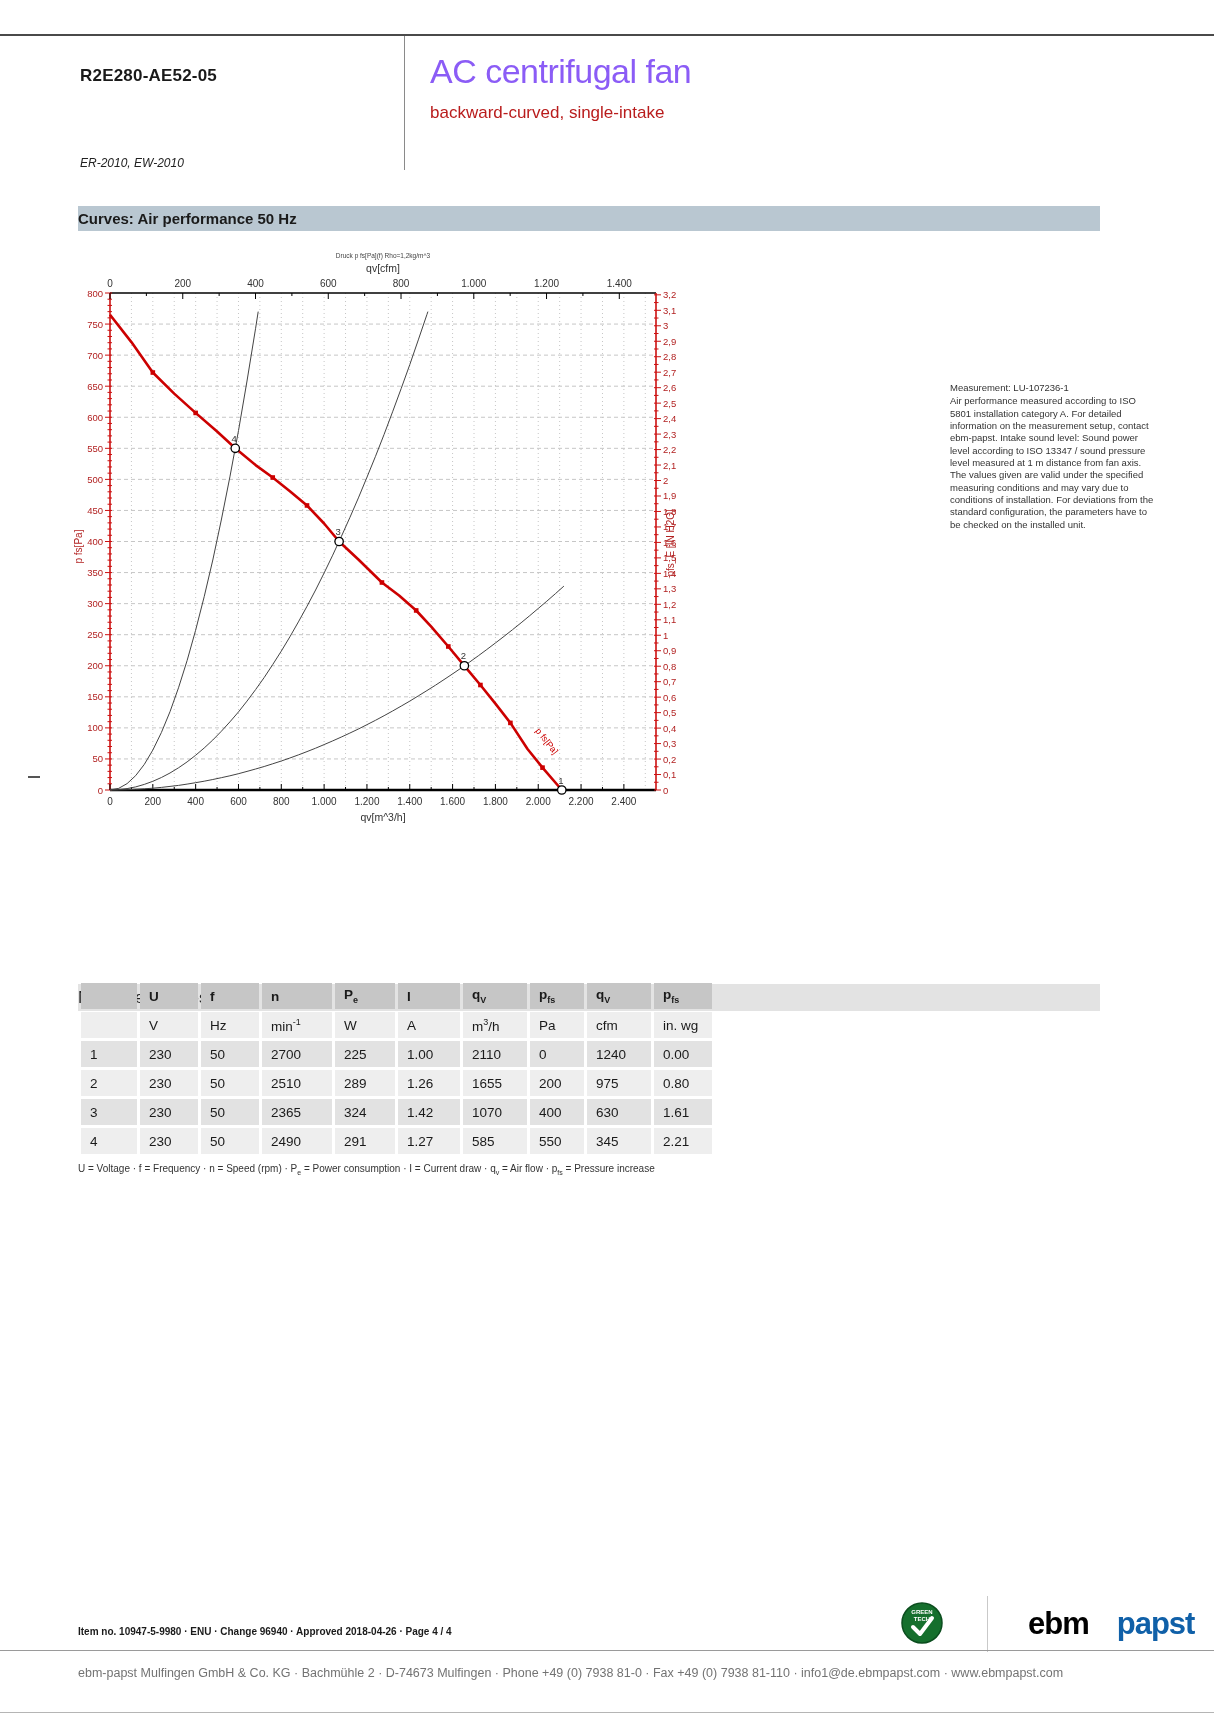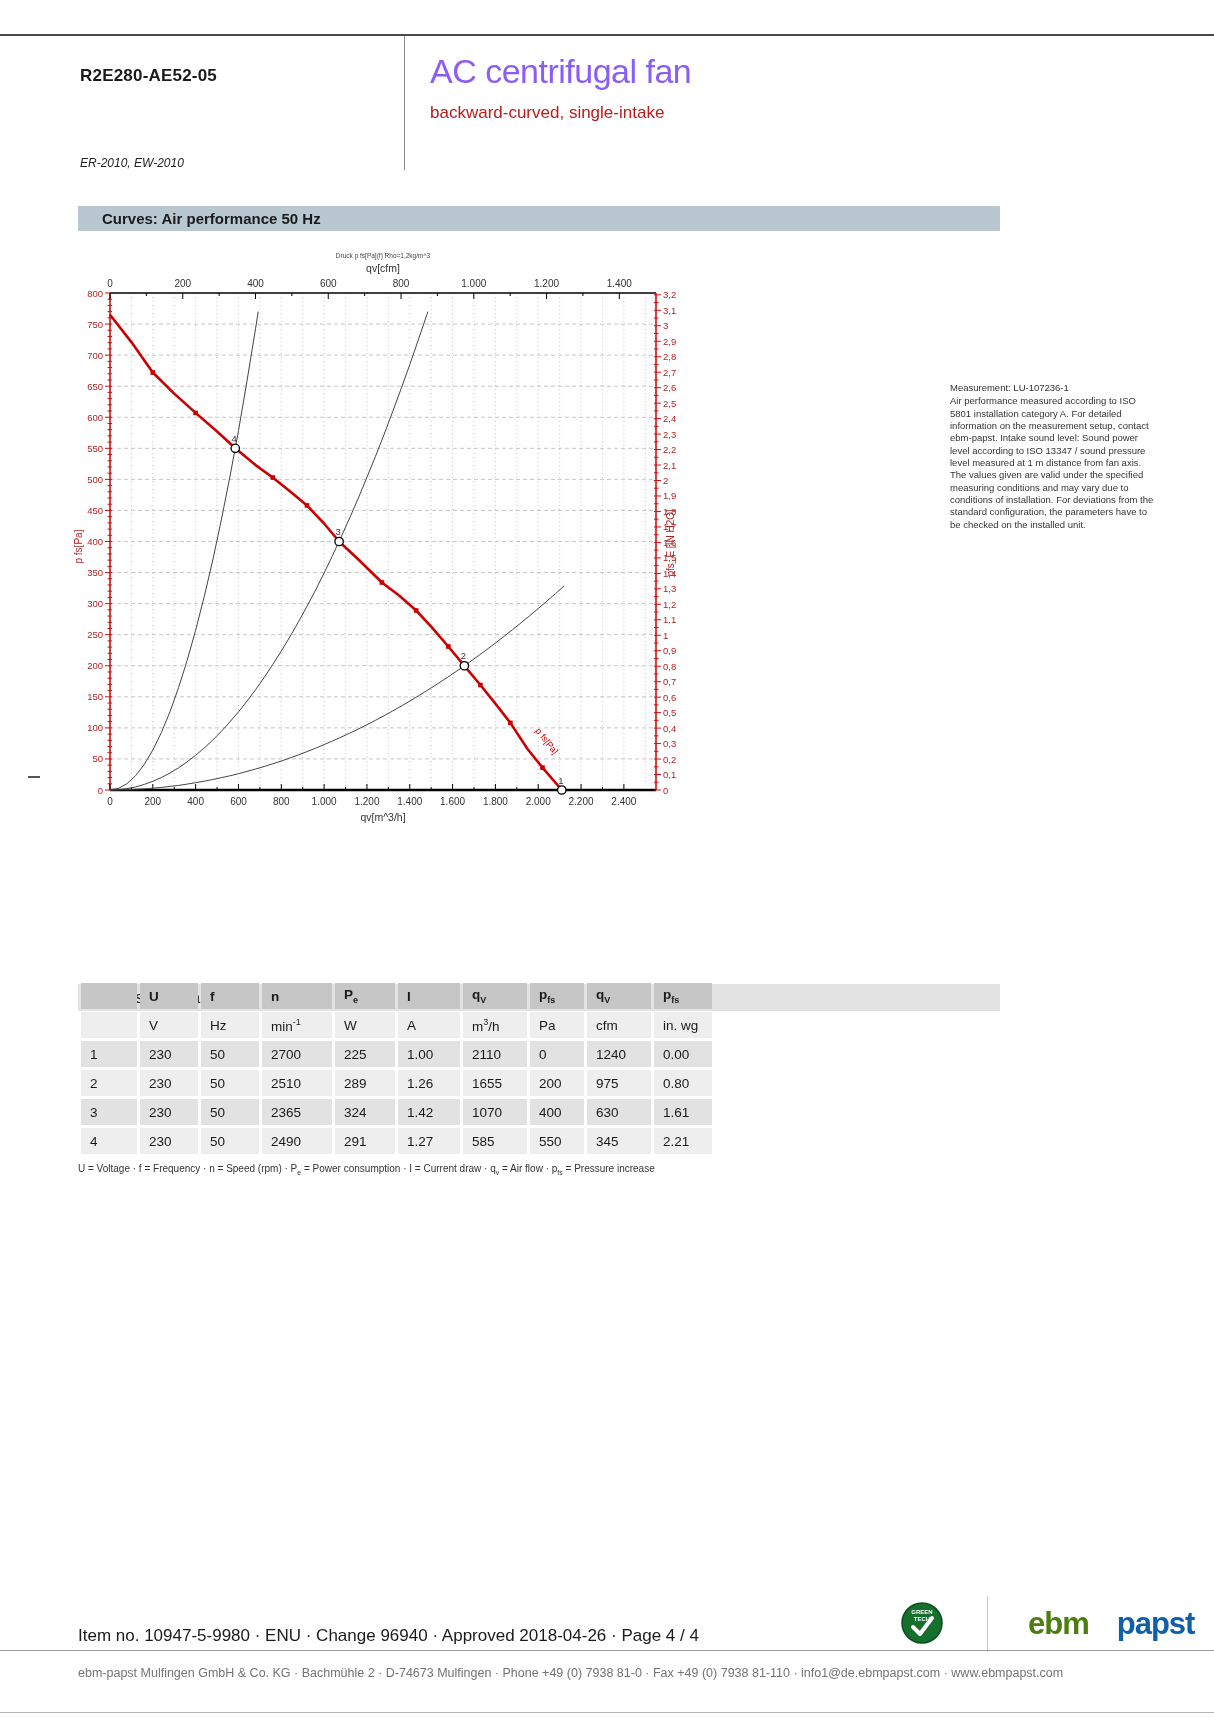--- a/index.html
+++ b/index.html
@@ -5,45 +5,45 @@
   html,body{margin:0;padding:0;background:#e9e9e9;}
   .page{position:relative;width:1214px;height:1718px;background:#ffffff;margin:0 auto;
         font-family:"Liberation Sans",sans-serif;color:#1a1a1a;overflow:hidden;}
   .abs{position:absolute;}
   .rule{position:absolute;background:#4a4a4a;}
   .part-number{left:80px;top:66px;font-size:17px;font-weight:bold;letter-spacing:.2px;}
   .vdivider{left:404px;top:36px;width:1px;height:134px;background:#8a8a8a;}
   .doc-title{left:430px;top:52px;font-size:34px;font-weight:400;letter-spacing:-.5px;color:#8b5cf6;}
   .doc-subtitle{left:430px;top:103px;font-size:17px;color:#b91c1c;}
   .models{left:80px;top:156px;font-size:12px;color:#222;font-style:italic;}
-  .section-bar{left:78px;width:922px;height:25px;line-height:25px;padding-left:24px;box-sizing:border-box;
+  .section-bar{left:78px;width:1022px;height:25px;line-height:25px;padding-left:0;box-sizing:border-box;
                font-size:15px;font-weight:bold;color:#1a1a1a;}
   .bar-blue{top:206px;background:#b9c7d1;}
   .bar-gray{top:938px;background:#e3e3e3;font-size:17px;font-weight:400;height:27px;line-height:27px;color:#222;margin-top:46px;}
   .chart-wrap{left:70px;top:245px;width:610px;height:612px;}
   .note{left:950px;top:382px;width:208px;font-size:9.5px;line-height:1.3;color:#333;}
   .note .m{margin-bottom:1px;}
   .margin-dash{left:28px;top:776px;width:12px;height:2px;background:#555;}
   .mv-table{position:absolute;left:78px;top:980px;border-collapse:separate;border-spacing:3px;}
   .mv-table th,.mv-table td{font-size:13.5px;font-weight:400;text-align:left;padding:3px 4px 3px 9px;height:20px;
                             white-space:nowrap;color:#1a1a1a;}
   .mv-table thead th{background:#c6c6c6;font-weight:bold;}
   .mv-table tr.units td{background:#d2d2d2;}
   .mv-table tbody tr:nth-child(odd) td{background:#eeeeee;}
   .mv-table tbody tr:nth-child(even) td{background:#e2e2e2;}
   .mv-table sub{font-size:9px;}
   .mv-table sup{font-size:9px;}
   .footnote{left:78px;top:1163px;font-size:10px;color:#333;}
   .footnote sub{font-size:7px;}
-  .item-line{left:78px;top:1626px;font-size:17px;color:#1a1a1a;}
+  .item-line{left:78px;top:1626px;font-size:10px;color:#1a1a1a;font-weight:bold;}
   .contact-line{left:78px;top:1666px;font-size:12.5px;color:#737373;}
   .logo-divider{left:987px;top:1596px;width:1px;height:56px;background:#c9c9c9;}
   .greentech{left:901px;top:1602px;width:42px;height:42px;}
   .brand{left:1028px;top:1606px;font-size:31px;font-weight:bold;letter-spacing:-1px;}
-  .brand .b1{color:#4d7c0f;} .brand .b2{color:#1060a8;margin-left:28px;}
+  .brand .b1{color:#000000;} .brand .b2{color:#1060a8;margin-left:28px;}
   .rule-footer{top:1650px;height:1px;background:#9a9a9a;left:0;width:1214px;}
   .rule-bottom{top:1712px;height:1px;background:#b5b5b5;left:0;width:1214px;}
   svg text{font-family:"Liberation Sans",sans-serif;}
 </style>
 </head>
 <body>
 
 <div class="page">
 
   <div class="rule" style="top:34px;height:2px;left:0;width:1214px;"></div>

